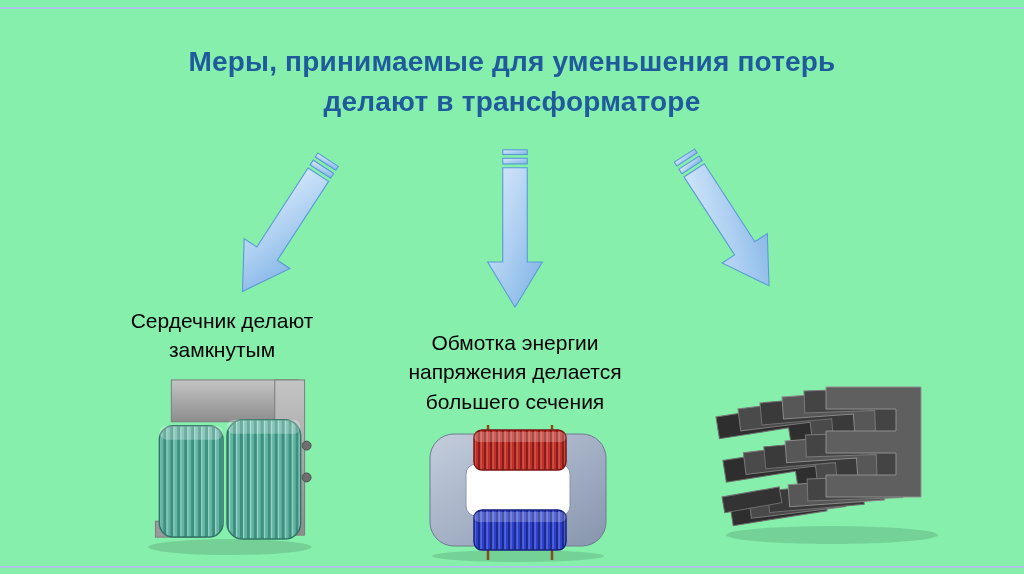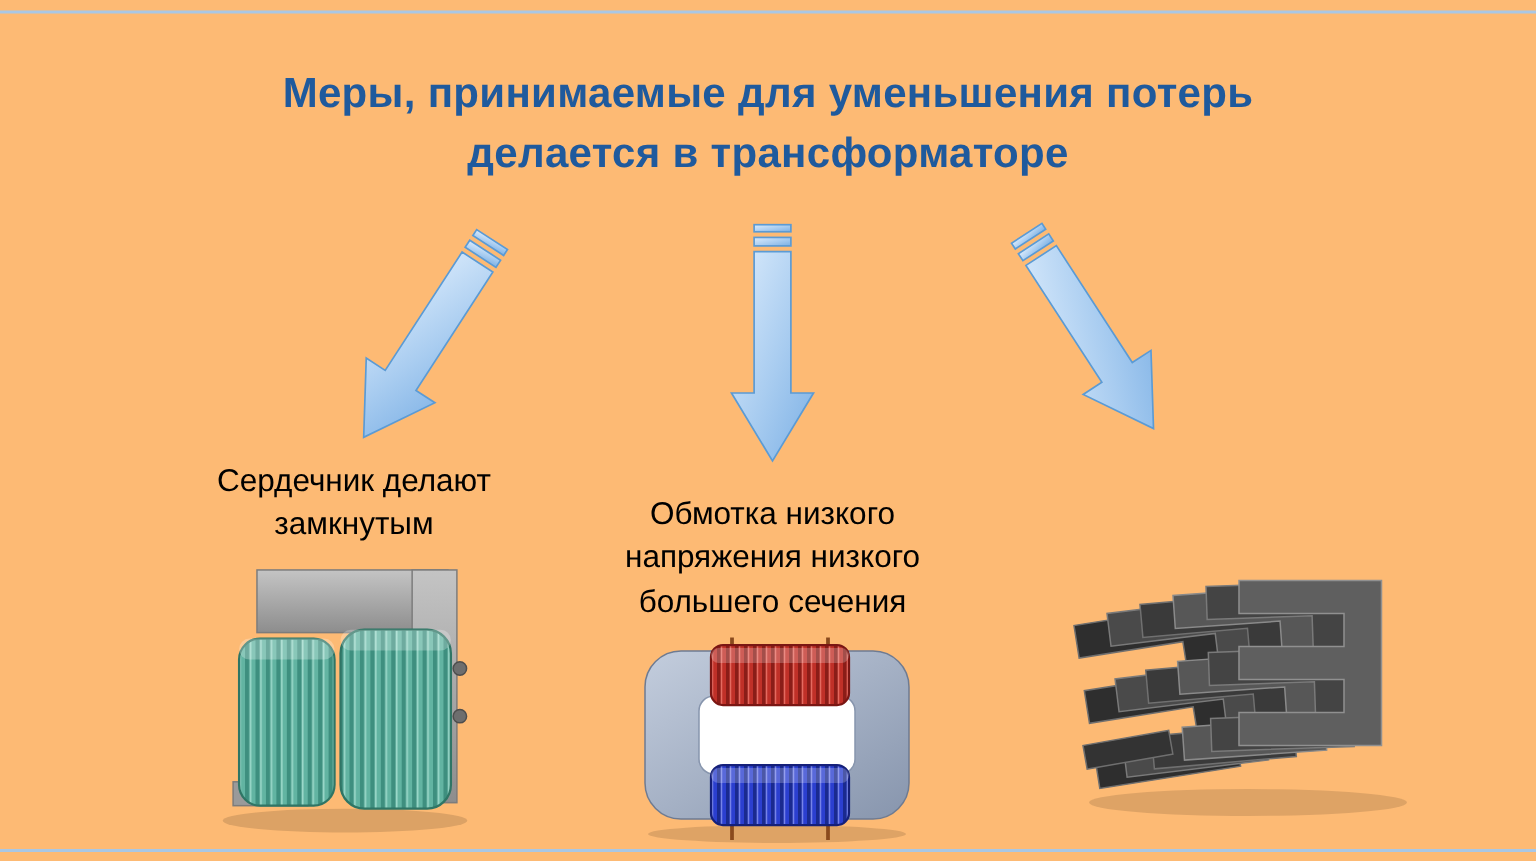--- a/index.html
+++ b/index.html
@@ -1,20 +1,20 @@
 <!DOCTYPE html>
 <html><head>
 <meta charset="utf-8">
 <style>
   html,body{margin:0;padding:0;background:#ffffff;}
   .slide{
     position:relative;
     width:1024px;height:574px;
     overflow:hidden;
-    background:#fdba74;
+    background:#86efac;
     font-family:"Liberation Sans", sans-serif;
   }
   .rule{
     position:absolute;left:0;right:0;height:2px;
     background:#a9c7e4;
   }
   .rule.top{top:7px;}
   .rule.bottom{bottom:6px;}
   .title{
     position:absolute;top:42px;left:50%;
@@ -30,21 +30,21 @@
   .title span{display:block;}
   .arrow{position:absolute;}
   .arrow.mid{left:482px;top:146px;width:66px;height:166px;}
   .arrow.left{left:252px;top:146px;width:66px;height:160px;transform:rotate(33deg);}
   .arrow.right{left:694px;top:142px;width:66px;height:158px;transform:rotate(-33deg);}
   .item-label{
     position:absolute;
     text-align:center;
     font-size:21px;line-height:1.4;color:#000;
   }
-  .item-label.l1{left:106px;top:306px;width:260px;}
+  .item-label.l1{left:92px;top:306px;width:260px;}
   .item-label.l2{left:398px;top:328px;width:234px;}
   .item-label.l3{left:678px;top:304px;width:304px;}
   .item-image{position:absolute;}
   .item-image.i1{left:135px;top:374px;width:190px;height:184px;}
   .item-image.i2{left:418px;top:424px;width:200px;height:140px;}
   .item-image.i3{left:712px;top:376px;width:240px;height:172px;}
 </style>
 </head>
 <body>
 
@@ -86,35 +86,35 @@
         <rect x="22" y="10" width="26" height="6"></rect>
         <path d="M22,20 h26 v100 h16 L35,168 L6,120 h16 z"></path>
       </g>
     </defs>
   </svg>
 
   <div class="rule top"></div>
 
   <h1 class="title">
     <span>Меры, принимаемые для уменьшения потерь</span>
-    <span>делается в трансформаторе</span>
+    <span>делают в трансформаторе</span>
   </h1>
 
   <svg class="arrow left" viewBox="0 0 70 170">
     <use href="#blockArrow"></use>
   </svg>
   <svg class="arrow mid" viewBox="0 0 70 170">
     <use href="#blockArrow"></use>
   </svg>
   <svg class="arrow right" viewBox="0 0 70 170">
     <use href="#blockArrow"></use>
   </svg>
 
   <div class="item-label l1">Сердечник делают замкнутым</div>
-  <div class="item-label l2">Обмотка низкого напряжения низкого большего сечения</div>
+  <div class="item-label l2">Обмотка энергии напряжения делается большего сечения</div>
 
   <svg class="item-image i1" viewBox="0 0 190 185">
     <ellipse cx="95" cy="174" rx="82" ry="8" fill="rgba(0,0,0,0.13)"></ellipse>
     <rect x="36" y="6" width="128" height="42" fill="url(#grayGrad)" stroke="#7c7c7c" stroke-width="1"></rect>
     <rect x="140" y="6" width="30" height="156" fill="url(#grayGrad)" stroke="#7c7c7c" stroke-width="1"></rect>
     <rect x="20" y="148" width="50" height="16" fill="#9a9a9a" stroke="#7c7c7c" stroke-width="1"></rect>
     <circle cx="172" cy="72" r="4.5" fill="#6e6e6e" stroke="#4e4e4e"></circle>
     <circle cx="172" cy="104" r="4.5" fill="#6e6e6e" stroke="#4e4e4e"></circle>
     <rect x="24" y="52" width="64" height="112" rx="14" fill="url(#tealCoil)" stroke="#2f7565" stroke-width="1.5"></rect>
     <rect x="92" y="46" width="74" height="120" rx="16" fill="url(#tealCoil)" stroke="#2f7565" stroke-width="1.5"></rect>

